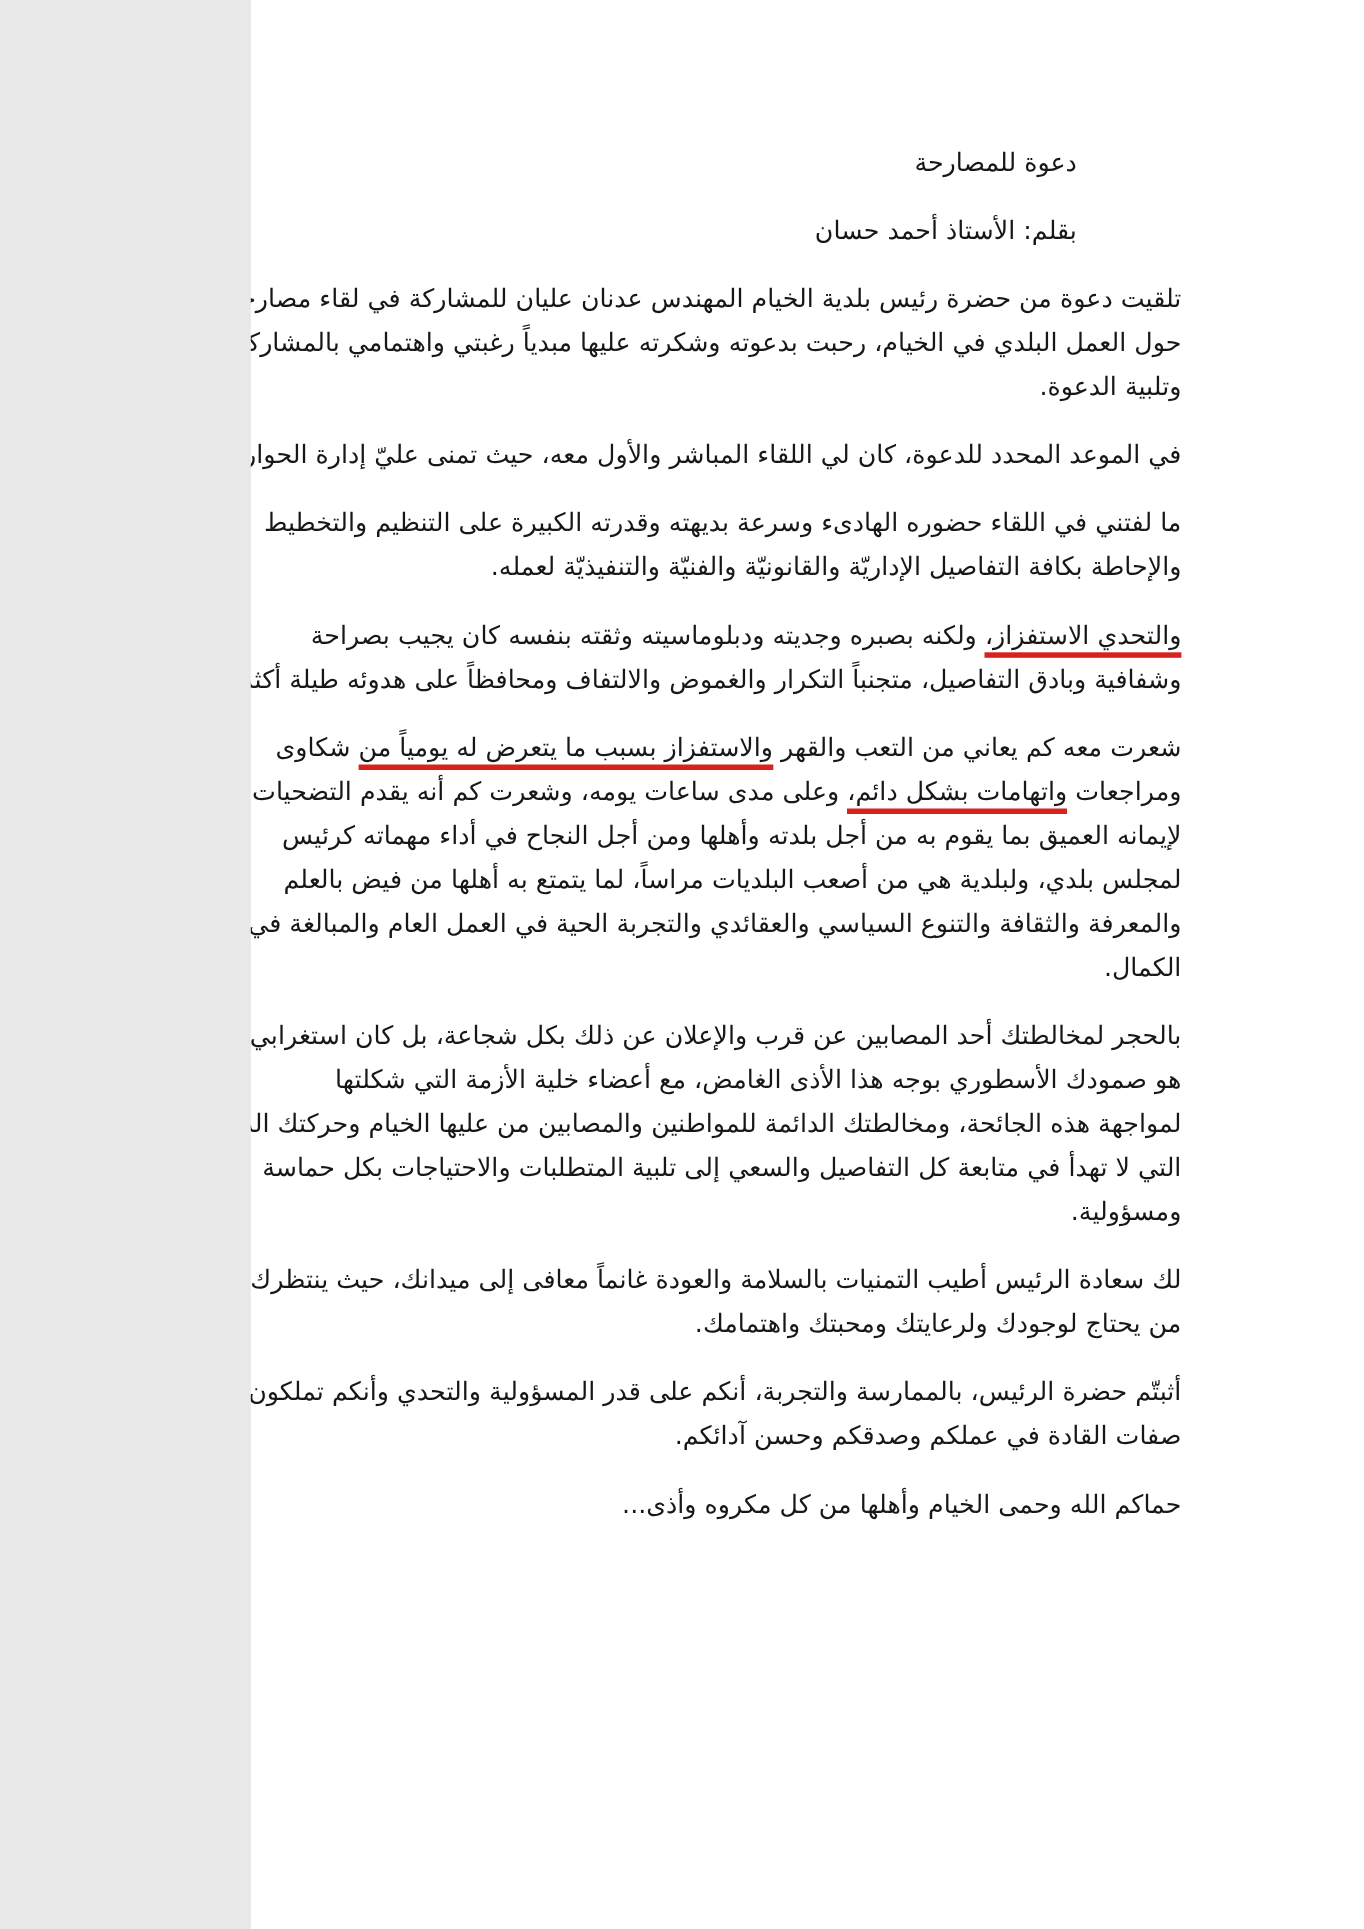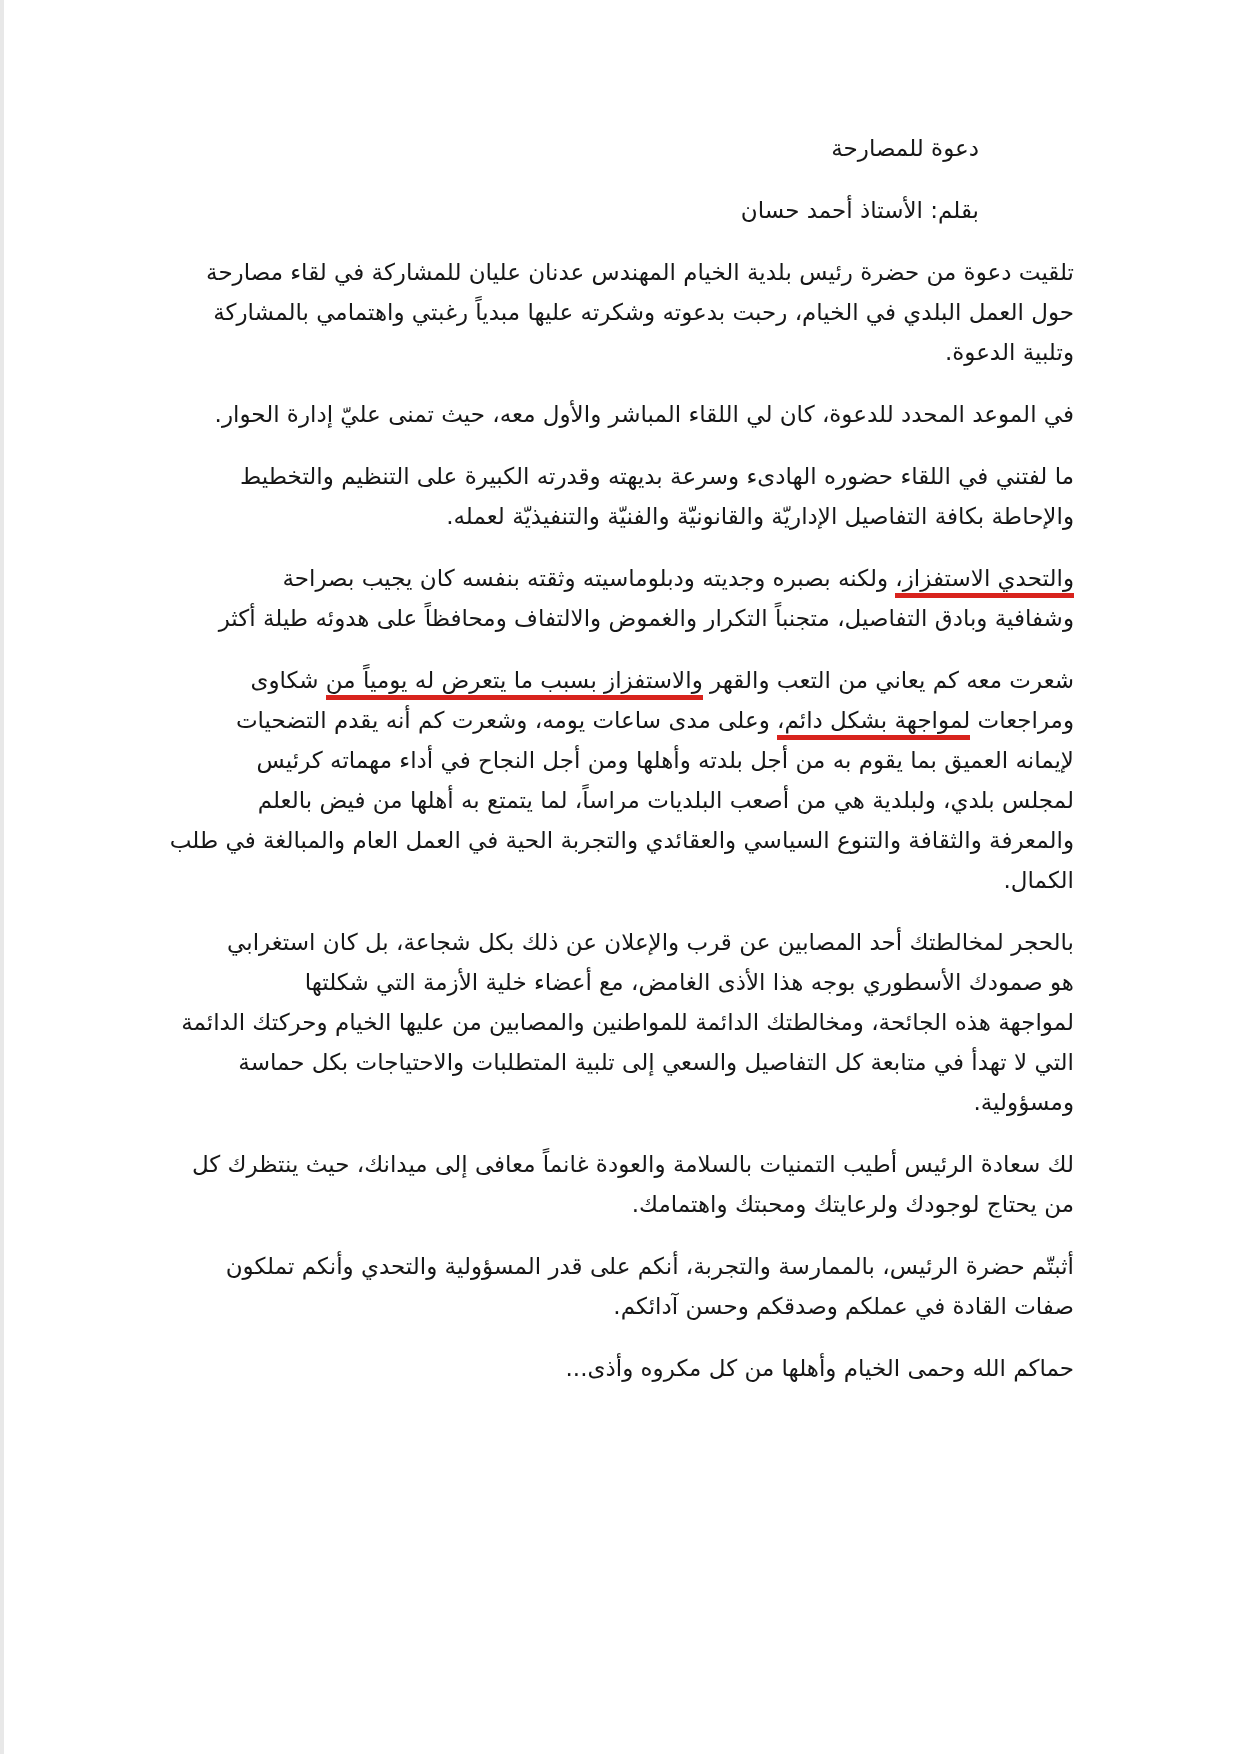--- a/index.html
+++ b/index.html
@@ -8,21 +8,21 @@
     --paper:#ffffff;
   }
   html,body{margin:0;padding:0;}
   body{
     width:1240px;height:1754px;
     background:#e8e8e8;
     font-family:"DejaVu Sans", sans-serif;
   }
   .page{
     position:relative;
-    width:1236px;height:1754px;
+    width:1012px;height:1754px;
     background:var(--paper);
     overflow:hidden;
   }
   .doc{
     position:absolute;
     top:128px;right:166px;left:138px;
     direction:rtl;
     text-align:right;
     color:var(--ink);
     font-size:23px;
@@ -63,21 +63,21 @@
         <div class="para">
           <div class="line"><span>ما لفتني في اللقاء حضوره الهادىء وسرعة بديهته وقدرته الكبيرة على التنظيم والتخطيط</span></div>
           <div class="line"><span>والإحاطة بكافة التفاصيل الإداريّة والقانونيّة والفنيّة والتنفيذيّة لعمله.</span></div>
         </div>
         <div class="para">
           <div class="line"><span class="redline">والتحدي الاستفزاز،</span><span> ولكنه بصبره وجديته ودبلوماسيته وثقته بنفسه كان يجيب بصراحة</span></div>
           <div class="line"><span>وشفافية وبادق التفاصيل، متجنباً التكرار والغموض والالتفاف ومحافظاً على هدوئه طيلة أكثر</span></div>
         </div>
         <div class="para">
           <div class="line"><span>شعرت معه كم يعاني من التعب والقهر </span><span class="redline">والاستفزاز بسبب ما يتعرض له يومياً من</span><span> شكاوى</span></div>
-          <div class="line"><span>ومراجعات </span><span class="redline">لمواجهة بشكل دائم،</span><span> وعلى مدى ساعات يومه، وشعرت كم أنه يقدم التضحيات</span></div>
+          <div class="line"><span>ومراجعات </span><span class="redline">واتهامات بشكل دائم،</span><span> وعلى مدى ساعات يومه، وشعرت كم أنه يقدم التضحيات</span></div>
           <div class="line"><span>لإيمانه العميق بما يقوم به من أجل بلدته وأهلها ومن أجل النجاح في أداء مهماته كرئيس</span></div>
           <div class="line"><span>لمجلس بلدي، ولبلدية هي من أصعب البلديات مراساً، لما يتمتع به أهلها من فيض بالعلم</span></div>
           <div class="line"><span>والمعرفة والثقافة والتنوع السياسي والعقائدي والتجربة الحية في العمل العام والمبالغة في طلب</span></div>
           <div class="line"><span>الكمال.</span></div>
         </div>
         <div class="para">
           <div class="line"><span>بالحجر لمخالطتك أحد المصابين عن قرب والإعلان عن ذلك بكل شجاعة، بل كان استغرابي</span></div>
           <div class="line"><span>هو صمودك الأسطوري بوجه هذا الأذى الغامض، مع أعضاء خلية الأزمة التي شكلتها</span></div>
           <div class="line"><span>لمواجهة هذه الجائحة، ومخالطتك الدائمة للمواطنين والمصابين من عليها الخيام وحركتك الدائمة</span></div>
           <div class="line"><span>التي لا تهدأ في متابعة كل التفاصيل والسعي إلى تلبية المتطلبات والاحتياجات بكل حماسة</span></div>

